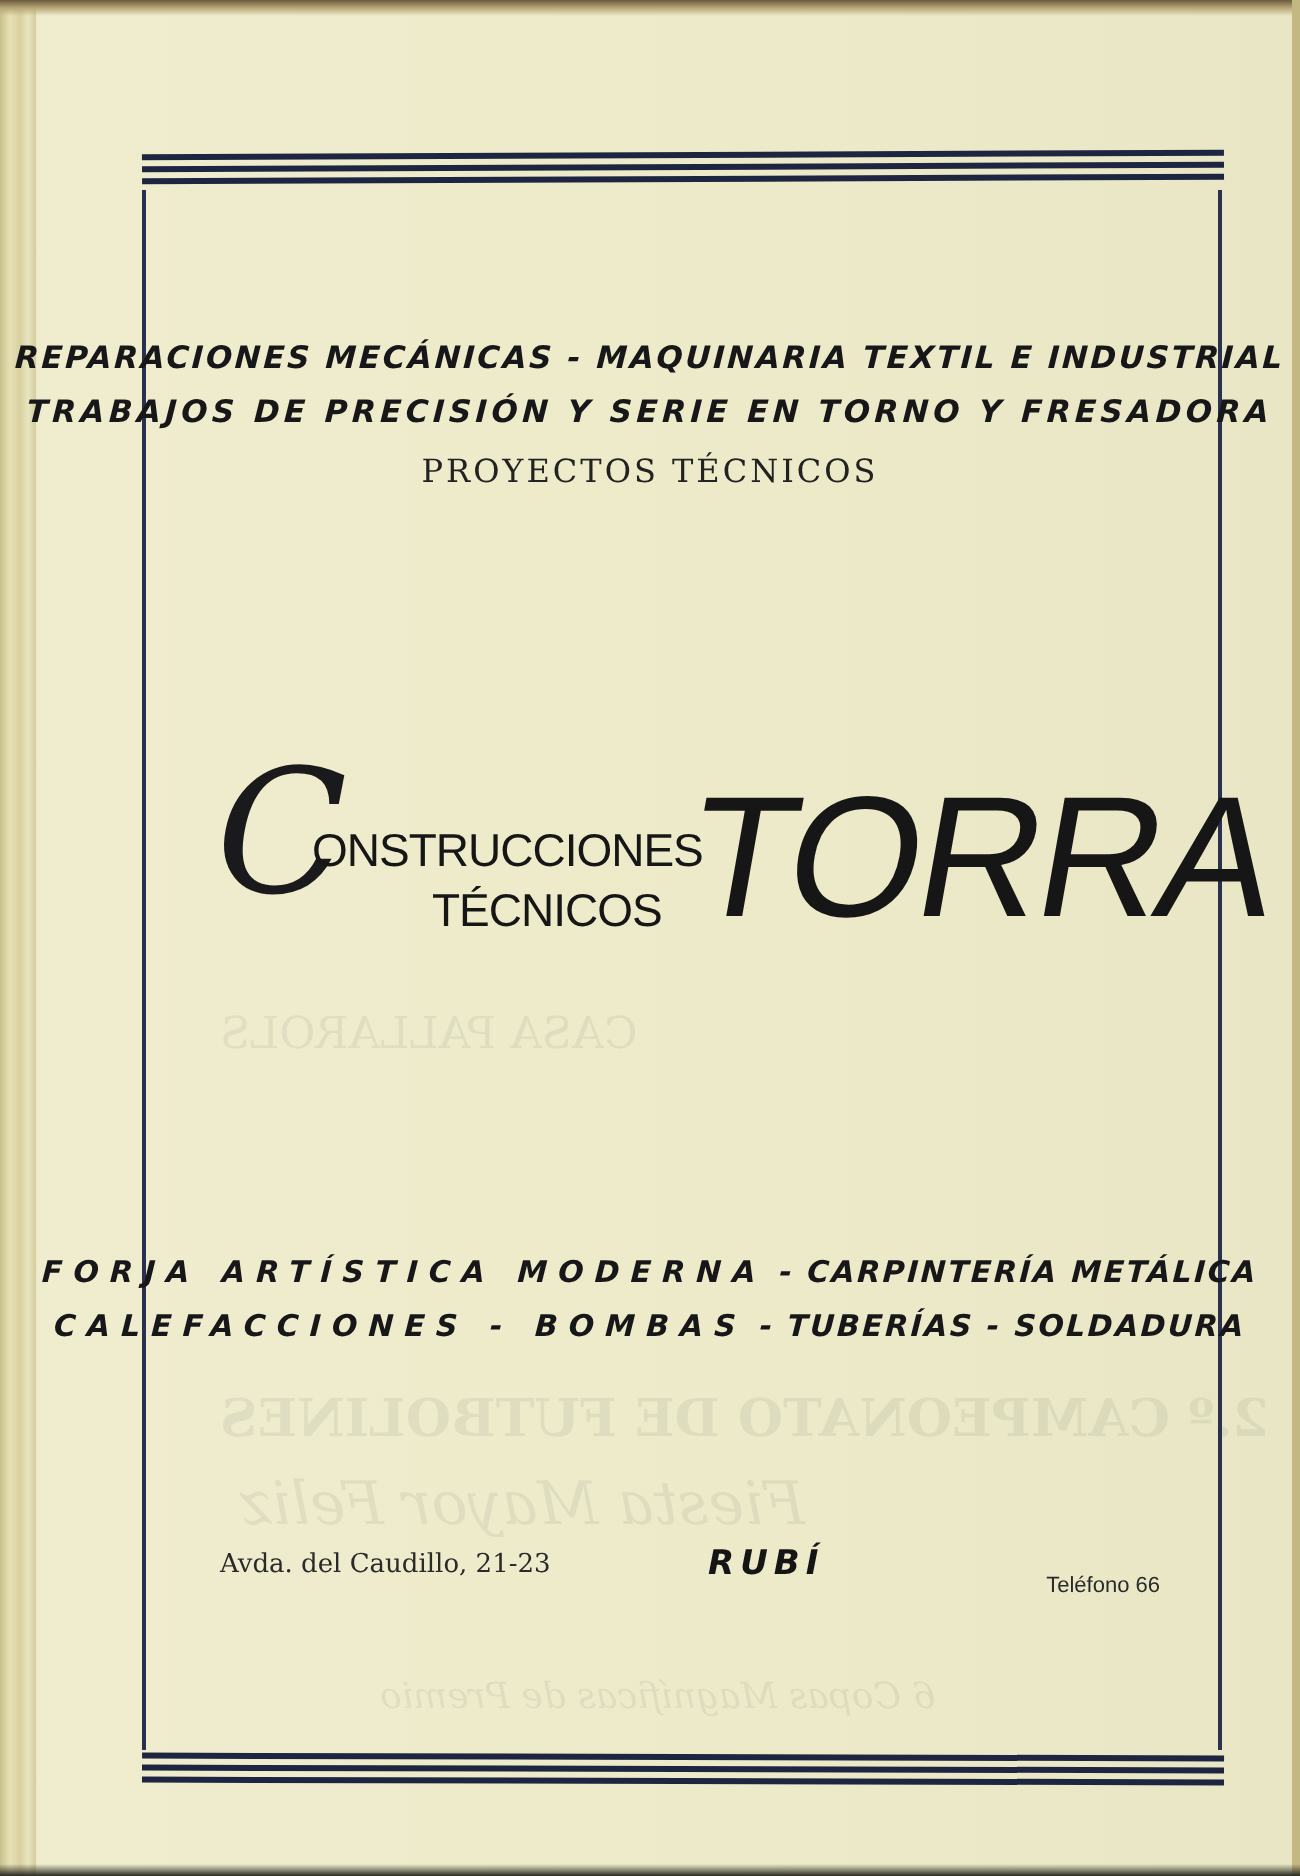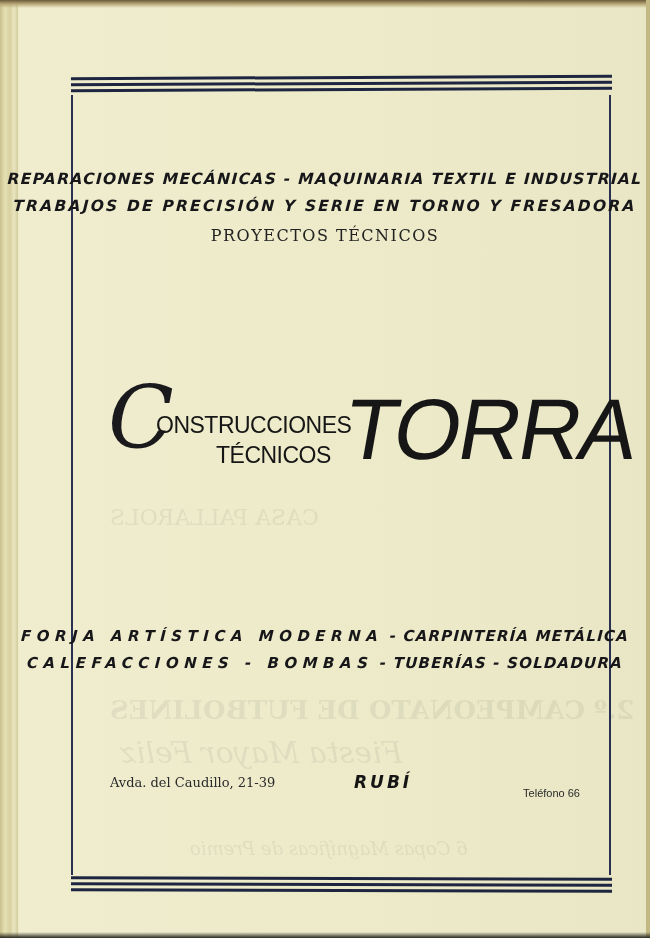--- a/index.html
+++ b/index.html
@@ -90,16 +90,16 @@
   <span class="brand-c">C</span>
   <span class="brand-word1">ONSTRUCCIONES</span>
   <span class="brand-word2">TÉCNICOS</span>
   <span class="brand-torra">TORRA</span>
 </div>
 
 <div class="line l4"><span class="spaced">FORJA ARTÍSTICA MODERNA</span><span> - CARPINTERÍA METÁLICA</span></div>
 <div class="line l5"><span class="spaced">CALEFACCIONES - BOMBAS</span><span> - TUBERÍAS - SOLDADURA</span></div>
 
 <div class="footer">
-  <span class="addr">Avda. del Caudillo, 21-39</span>
+  <span class="addr">Avda. del Caudillo, 21-23</span>
   <span class="city">RUBÍ</span>
   <span class="phone">Teléfono 66</span>
 </div>
 
 </body></html>

